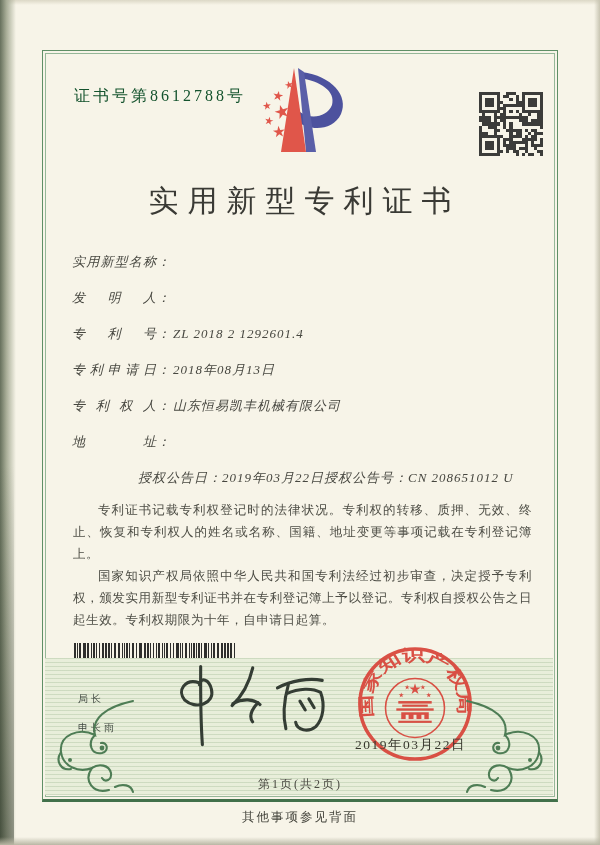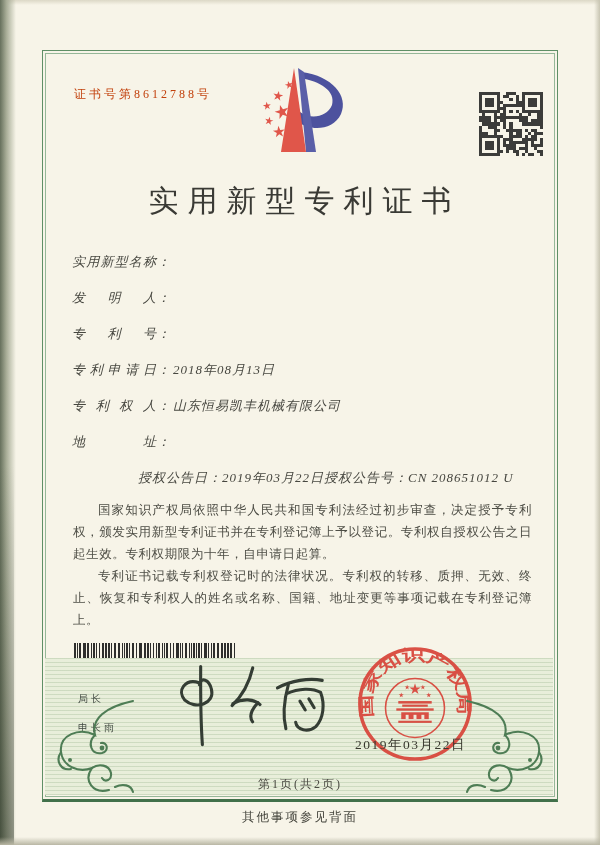--- a/index.html
+++ b/index.html
@@ -16,21 +16,21 @@
          background:linear-gradient(0deg,#b9b7a4,rgba(247,244,232,0));}
   .edge-top{position:absolute;left:0;right:0;top:0;height:5px;
          background:linear-gradient(180deg,#dcd8c6,rgba(247,244,232,0));}
   
   .frame{position:absolute;left:42px;top:50px;width:514px;height:748px;
          border:1px solid #5f8f66;border-bottom:3px solid #41704a;}
   .frame::before{content:"";position:absolute;inset:2px;border:1px solid #95b798;}
   .green-band{position:absolute;left:45px;top:658px;width:508px;height:137px;
          background:#e8eeda;
          background-image:repeating-linear-gradient(180deg,rgba(110,150,100,.22) 0 1px,rgba(0,0,0,0) 1px 4px);}
-  .cert-no{position:absolute;left:74px;top:86px;font-size:12px;letter-spacing:3px;color:#c2410c;}
+  .cert-no{position:absolute;left:74px;top:86px;font-size:16px;letter-spacing:3px;color:#14532d;}
   .logo{position:absolute;left:248px;top:58px;width:112px;height:106px;}
   .qr{position:absolute;left:479px;top:92px;width:64px;height:64px;}
   .title{position:absolute;left:0;top:181px;width:100%;text-align:center;
          font-size:30px;letter-spacing:9px;text-indent:9px;color:#3a3a35;font-weight:500;}
   .fields{position:absolute;left:72px;top:251px;width:462px;font-size:13px;
           letter-spacing:1px;color:#474740;font-style:italic;}
   .frow{display:flex;line-height:21px;margin-bottom:15px;}
   .flabel{width:85px;flex:none;text-align:justify;text-align-last:justify;}
   .fcolon{flex:none;margin-right:2px;}
   .fvalue{flex:1;}
@@ -350,20 +350,21 @@
       <span class="flabel">实用新型名称</span>
         <span class="fcolon">：</span>
     </div>
     <div class="frow">
       <span class="flabel">发明人</span>
         <span class="fcolon">：</span>
     </div>
     <div class="frow">
       <span class="flabel">专利号</span>
         <span class="fcolon">：</span>
+        <span class="fvalue">ZL 2018 2 1292601.4</span>
     </div>
     <div class="frow">
       <span class="flabel">专利申请日</span>
         <span class="fcolon">：</span>
         <span class="fvalue">2018年08月13日</span>
     </div>
     <div class="frow">
       <span class="flabel">专利权人</span>
         <span class="fcolon">：</span>
         <span class="fvalue">山东恒易凯丰机械有限公司</span>
@@ -380,22 +381,22 @@
       </span>
       <span class="grant-right">
         <span>授权公告号</span>
           <span>：</span>
           <span>CN 208651012 U</span>
       </span>
     </div>
   </div>
 
   <div class="paras">
+    <p>专利证书记载专利权登记时的法律状况。专利权的转移、质押、无效、终止、恢复和专利权人的姓名或名称、国籍、地址变更等事项记载在专利登记簿上。</p>
     <p>国家知识产权局依照中华人民共和国专利法经过初步审查，决定授予专利权，颁发实用新型专利证书并在专利登记簿上予以登记。专利权自授权公告之日起生效。专利权期限为十年，自申请日起算。</p>
-    <p>专利证书记载专利权登记时的法律状况。专利权的转移、质押、无效、终止、恢复和专利权人的姓名或名称、国籍、地址变更等事项记载在专利登记簿上。</p>
   </div>
 
   <svg class="barcode" id="barcode" viewBox="0 0 163 15" preserveAspectRatio="none">
       <rect x="0" y="0" width="2" height="15" fill="#2e2e2c"></rect>
       <rect x="3" y="0" width="1" height="15" fill="#2e2e2c"></rect>
       <rect x="5" y="0" width="2" height="15" fill="#2e2e2c"></rect>
       <rect x="9" y="0" width="3" height="15" fill="#2e2e2c"></rect>
       <rect x="13" y="0" width="2" height="15" fill="#2e2e2c"></rect>
       <rect x="17" y="0" width="1" height="15" fill="#2e2e2c"></rect>
       <rect x="19" y="0" width="2" height="15" fill="#2e2e2c"></rect>

